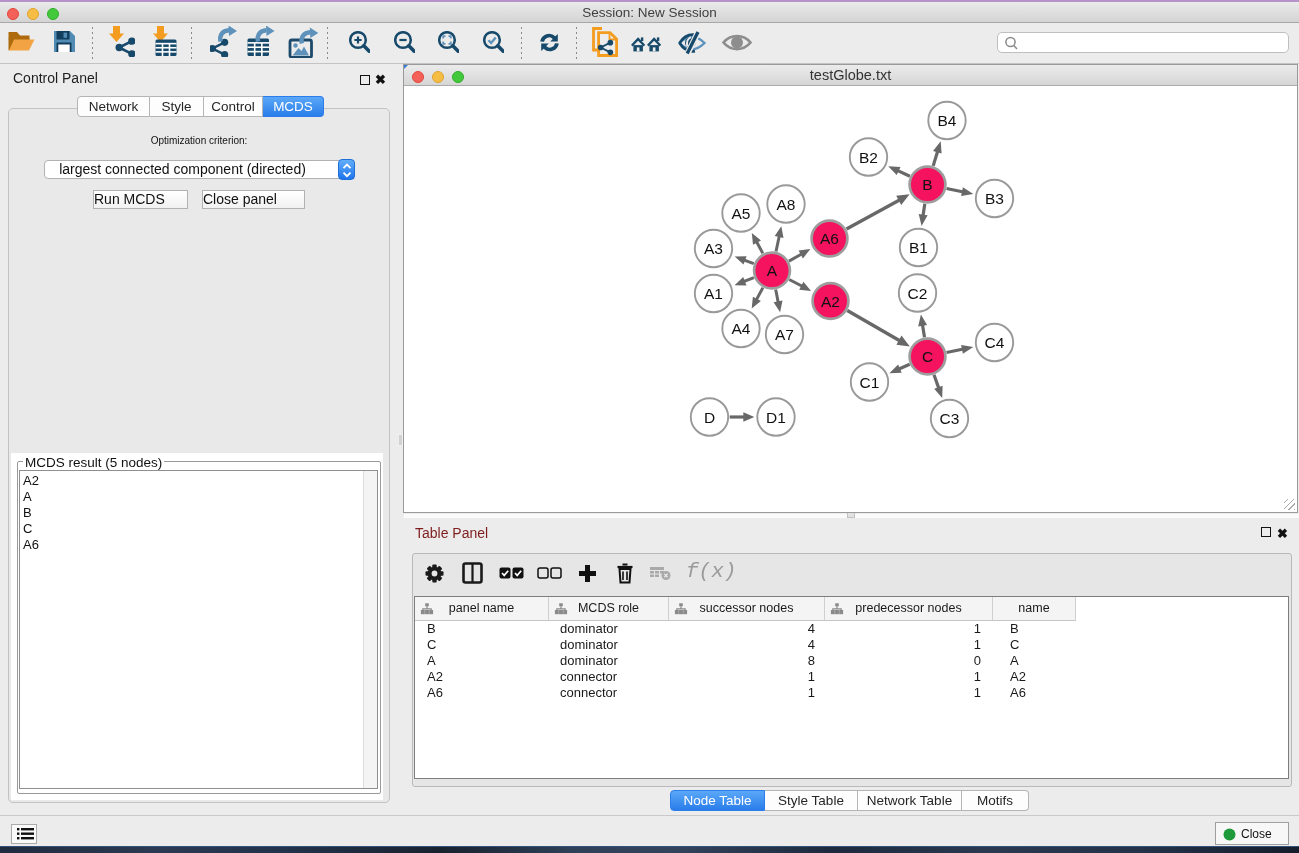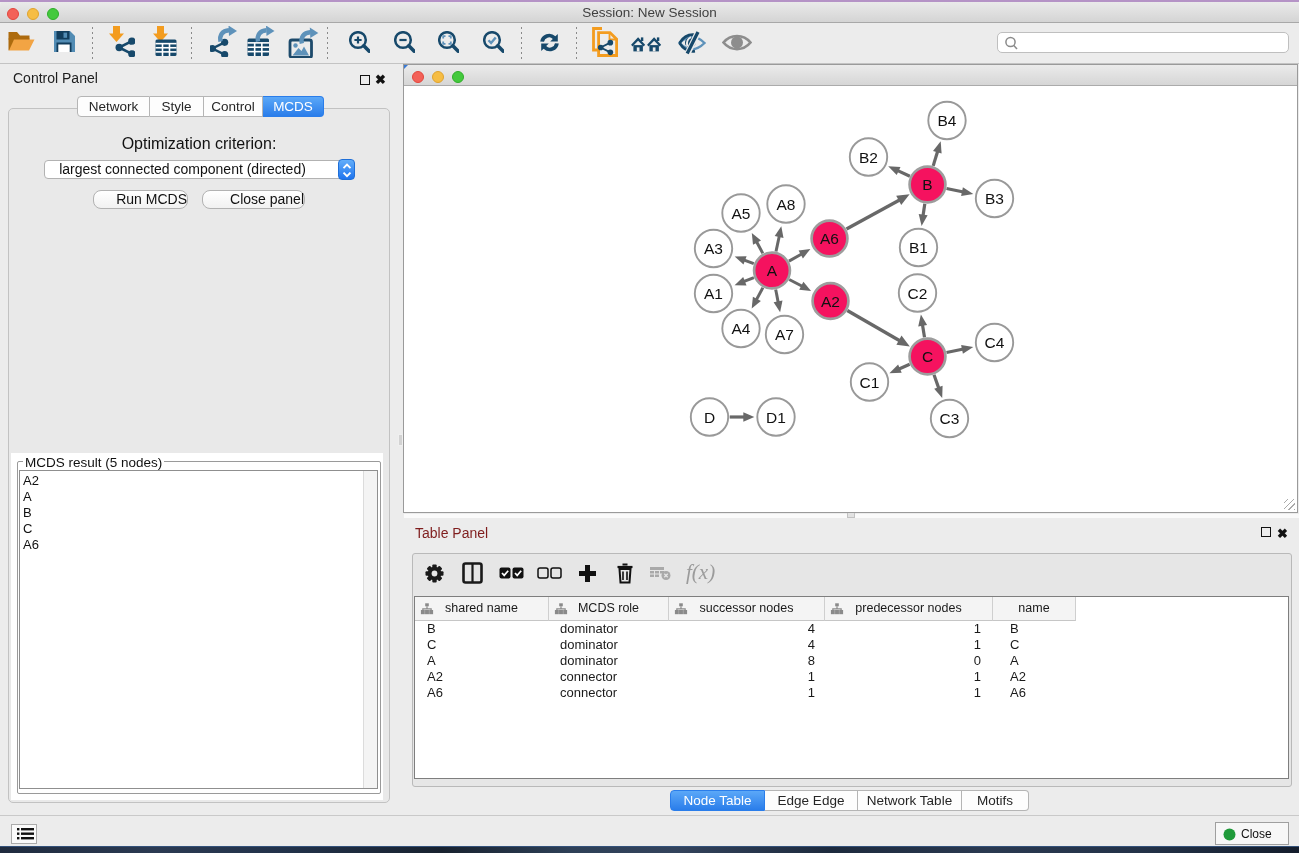--- a/index.html
+++ b/index.html
@@ -20,24 +20,24 @@
 #search{left:997px;top:32px;width:292px;height:21px;background:#fff;border:1px solid #bfbfbf;border-radius:5px}
 
 #cpTitle{left:13px;top:70px;font-size:14px;color:#1e1e1e}
 .floatbtn{width:10px;height:10px;border:1.6px solid #111}
 .closex{font-size:13px;color:#111;font-weight:bold}
 #cpBox{left:8px;top:108px;width:382px;height:695px;background:#e9e9e9;border:1px solid #c2c2c2;border-radius:5px}
 .tab{height:21px;border:1px solid #b5b5b5;border-left:none;background:#fdfdfd;color:#262626;font-size:13.5px;text-align:center;line-height:20px}
 .tab.first{border-left:1px solid #b5b5b5;border-radius:4px 0 0 4px}
 .tab.last{border-radius:0 4px 4px 0}
 .tab.sel{background:linear-gradient(#5ba8f8,#2a7dea);border-color:#2a7dea;color:#fff}
-#optLabel{left:8px;top:135px;width:382px;text-align:center;font-size:16px;color:#111}
+#optLabel{left:8px;top:135px;width:382px;text-align:center;font-size:10px;color:#111}
 #combo{left:44px;top:160px;width:311px;height:19px;background:#fff;border:1px solid #b2b2b2;border-radius:4px;font-size:14px;color:#111;text-align:center;line-height:17px;padding-right:34px}
 #comboBtn{left:338px;top:159px;width:17px;height:21px;border-radius:4px;background:linear-gradient(#62aefa,#1f74ee);border:1px solid #1f6fd8}
-.btn{height:19px;background:linear-gradient(#ffffff,#f1f1f1);border:1px solid #b2b2b2;border-radius:8px;font-size:14px;color:#111;text-align:right;line-height:17px}
+.btn{height:19px;background:linear-gradient(#ffffff,#f1f1f1);border:1px solid #b2b2b2;border-radius:0;font-size:14px;color:#111;text-align:left;line-height:17px}
 #whitePanel{left:11px;top:453px;width:372px;height:347px;background:#fff}
 #fieldset{left:17px;top:461px;width:364px;height:333px;border:1px solid #9a9a9a;border-radius:2px}
 #fsLabel{left:23px;top:455px;background:#fff;padding:0 2px;font-size:13.5px;color:#111}
 #mcdsList{left:19px;top:470px;width:359px;height:319px;background:#fff;border:1px solid #8f8f8f;font-size:13px;color:#111;line-height:16.1px;padding:2px 0 0 3px}
 #mcdsScroll{left:363px;top:471px;width:14px;height:317px;background:#f4f4f4;border-left:1px solid #dcdcdc}
 
 #vsplit{left:398px;top:434px;width:5px;height:12px;background:#d2d2d2;border:1px solid #efefef}
 #hsplit{left:847px;top:513px;width:8px;height:5px;background:#e2e2e2;border:1px solid #c2c2c2;border-top:none}
 #hband{left:404px;top:514px;width:895px;height:4px;background:#fafafa}
 
@@ -226,20 +226,21 @@
 <div class="abs" id="vsplit"></div>
 <div class="abs" id="hband"></div>
 <div class="abs" id="hsplit"></div>
 
 <div class="abs" id="net">
   <div class="abs" id="netTitle">
     <div class="abs tl t1"></div>
       <div class="abs tl t2"></div>
       <div class="abs tl t3"></div>
   </div>
+  <div class="abs" id="netText">testGlobe.txt</div>
   <div class="abs" id="netCorner"></div>
   <div class="abs" style="left:0;top:22px;width:893px;height:425px;background:#fff;overflow:hidden">
 <svg width="895" height="427" viewBox="0 0 895 427" style="position:absolute;left:0;top:0">
 <line x1="358.8" y1="166.4" x2="352.3" y2="154.3" stroke="#686868" stroke-width="3.0"></line>
 <polygon points="347.8,146.0 357.0,153.5 349.0,157.8" fill="#686868"></polygon>
 <line x1="372.0" y1="164.5" x2="375.4" y2="148.5" stroke="#686868" stroke-width="3.0"></line>
 <polygon points="377.3,139.2 379.5,150.9 370.7,149.1" fill="#686868"></polygon>
 <line x1="349.8" y1="176.7" x2="339.6" y2="172.8" stroke="#686868" stroke-width="3.0"></line>
 <polygon points="330.7,169.5 342.6,169.2 339.5,177.6" fill="#686868"></polygon>
 <line x1="349.9" y1="190.6" x2="339.5" y2="194.7" stroke="#686868" stroke-width="3.0"></line>
@@ -365,23 +366,23 @@
       <rect x="0" y="0" width="14" height="3"></rect>
       <rect x="0" y="4" width="4" height="2.5"></rect>
       <rect x="5" y="4" width="4" height="2.5"></rect>
       <rect x="10" y="4" width="4" height="2.5"></rect>
       <rect x="0" y="7.5" width="4" height="2.5"></rect>
       <rect x="5" y="7.5" width="4" height="2.5"></rect>
       <circle cx="16" cy="8.5" r="4.5"></circle>
     </g>
     <path d="M14.3,6.8 l3.4,3.4 M17.7,6.8 l-3.4,3.4" stroke="#e6e6e6" stroke-width="1.3"></path>
   </svg>
-<div class="abs" style="left:686px;top:560px;font-family:Liberation Serif, serif;font-style:italic;font-size:21px;color:#9b9b9b">f(x)</div>
+<div class="abs" style="left:686px;top:560px;font-family:Liberation Mono, monospace;font-style:italic;font-size:21px;color:#9b9b9b">f(x)</div>
 <div class="abs" id="tbl"></div>
-<div class="abs hcell" style="left:415px;top:597px;width:134px">shared name</div>
+<div class="abs hcell" style="left:415px;top:597px;width:134px">panel name</div>
 <svg class="abs" style="left:420px;top:603px" width="14" height="12" viewBox="0 0 14 12">
     <g fill="#8a8a8a">
       <rect x="5.2" y="0.3" width="3.6" height="3"></rect>
       <rect x="0.9" y="7" width="3.9" height="4.2"></rect>
       <rect x="5.05" y="7" width="3.9" height="4.2"></rect>
       <rect x="9.2" y="7" width="3.9" height="4.2"></rect>
     </g>
     <path d="M7,3.3 V5.9 M2.85,7 V5.9 H11.15 V7" stroke="#8a8a8a" stroke-width="1.2" fill="none"></path>
   </svg>
 <div class="abs hcell" style="left:549px;top:597px;width:120px">MCDS role</div>
@@ -434,21 +435,21 @@
 <div class="abs trow" style="left:560px;top:669px">connector</div>
 <div class="abs trow" style="left:669px;top:669px;width:146px;text-align:right">1</div>
 <div class="abs trow" style="left:825px;top:669px;width:156px;text-align:right">1</div>
 <div class="abs trow" style="left:1010px;top:669px">A2</div>
 <div class="abs trow" style="left:427px;top:685px">A6</div>
 <div class="abs trow" style="left:560px;top:685px">connector</div>
 <div class="abs trow" style="left:669px;top:685px;width:146px;text-align:right">1</div>
 <div class="abs trow" style="left:825px;top:685px;width:156px;text-align:right">1</div>
 <div class="abs trow" style="left:1010px;top:685px">A6</div>
 <div class="abs tab first sel" style="left:670px;top:790px;width:95px">Node Table</div>
-<div class="abs tab" style="left:765px;top:790px;width:93px">Edge Edge</div>
+<div class="abs tab" style="left:765px;top:790px;width:93px">Style Table</div>
 <div class="abs tab" style="left:858px;top:790px;width:104px">Network Table</div>
 <div class="abs tab last" style="left:962px;top:790px;width:67px">Motifs</div>
 
 <div class="abs" id="statusSep"></div>
 <div class="abs" id="statusbar"></div>
 <div class="abs" id="listBtn">
  <svg width="24" height="18" viewBox="0 0 24 18" style="margin:0 0 0 3px">
   <g fill="#111">
         <rect x="2" y="3" width="2.4" height="2.4"></rect>
         <rect x="6" y="3" width="13" height="2.4"></rect>

